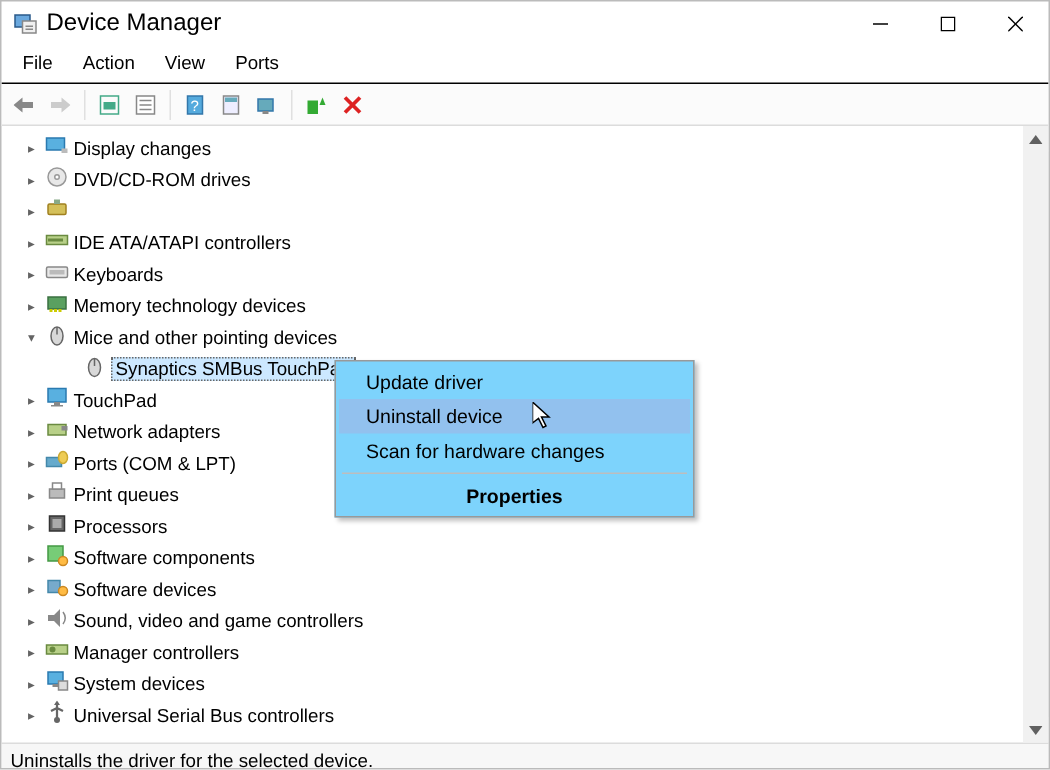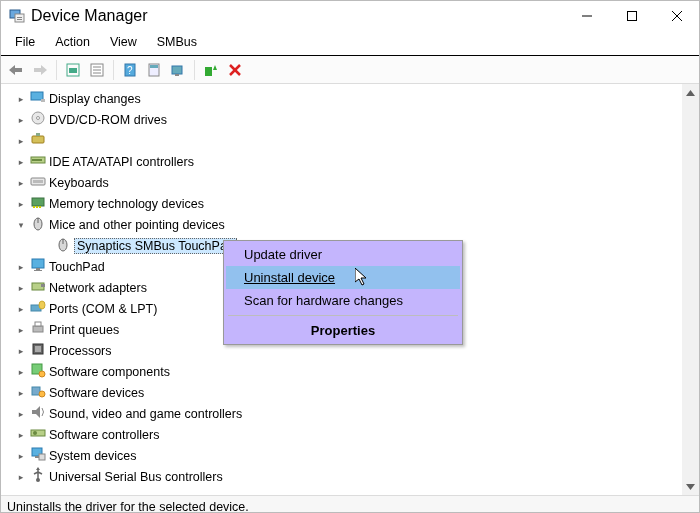--- a/index.html
+++ b/index.html
@@ -80,32 +80,32 @@
   .child-row { margin-left: 25px; }
   .child-row .label {
     background: #cce8ff;
     border: 1px dotted #666;
     padding: 0 2px;
   }
   .label { font-size: 12.5px; }
   
   .ctx {
     position: absolute;
-    background: #c4b5fd;
+    background: #7dd3fc;
     border: 1px solid #999;
     box-shadow: 2px 2px 3px rgba(0,0,0,0.25);
     padding: 2px;
     min-width: 240px;
     z-index: 10;
   }
   .ctx-item {
     padding: 4px 18px;
     font-size: 13px;
   }
-  .ctx-item.hl { background: #92c1ee; text-decoration: underline; }
+  .ctx-item.hl { background: #92c1ee; }
   .ctx-item.bold { font-weight: bold; text-align: center; }
   .ctx-sep { height: 1px; background: #bdbdbd; margin: 3px 2px; }
   .cursor {
     position: absolute;
     z-index: 20;
     pointer-events: none;
   }
   
   .scrollbar {
     position: absolute;
@@ -151,21 +151,21 @@
         <line x1="0" y1="0" x2="10" y2="10" stroke-width="1"></line>
         <line x1="10" y1="0" x2="0" y2="10" stroke-width="1"></line>
       </svg>
   </div>
 </div>
 
 <div class="menubar">
   <span class="menu-item">File</span>
   <span class="menu-item">Action</span>
   <span class="menu-item">View</span>
-  <span class="menu-item">SMBus</span>
+  <span class="menu-item">Ports</span>
 </div>
 
 <div class="toolbar">
   <div class="tb-btn">
       <svg width="14" height="12" viewBox="0 0 14 12">
         <polygon points="6,1 6,4 13,4 13,8 6,8 6,11 0,6" fill="#888"></polygon>
       </svg>
     </div>
   <div class="tb-btn">
       <svg width="14" height="12" viewBox="0 0 14 12">
@@ -352,21 +352,21 @@
             <path d="M12,4 Q15,8 12,12" fill="none" stroke="#888"></path>
           </svg></span>
         <span class="label">Sound, video and game controllers</span>
       </div>
       <div class="tree-row">
         <span class="exp">▸</span>
         <span><svg class="di" viewBox="0 0 16 16">
             <rect x="1" y="5" width="14" height="6" fill="#b8d088" stroke="#6a8a40"></rect>
             <circle cx="5" cy="8" r="2" fill="#6a8a40"></circle>
           </svg></span>
-        <span class="label">Software controllers</span>
+        <span class="label">Manager controllers</span>
       </div>
       <div class="tree-row">
         <span class="exp">▸</span>
         <span><svg class="di" viewBox="0 0 16 16">
             <rect x="2" y="2" width="10" height="8" fill="#59b0e0" stroke="#2a7ab0"></rect>
             <rect x="5" y="10" width="4" height="2" fill="#888"></rect>
             <rect x="9" y="8" width="6" height="6" fill="#ddd" stroke="#888"></rect>
           </svg></span>
         <span class="label">System devices</span>
       </div>

